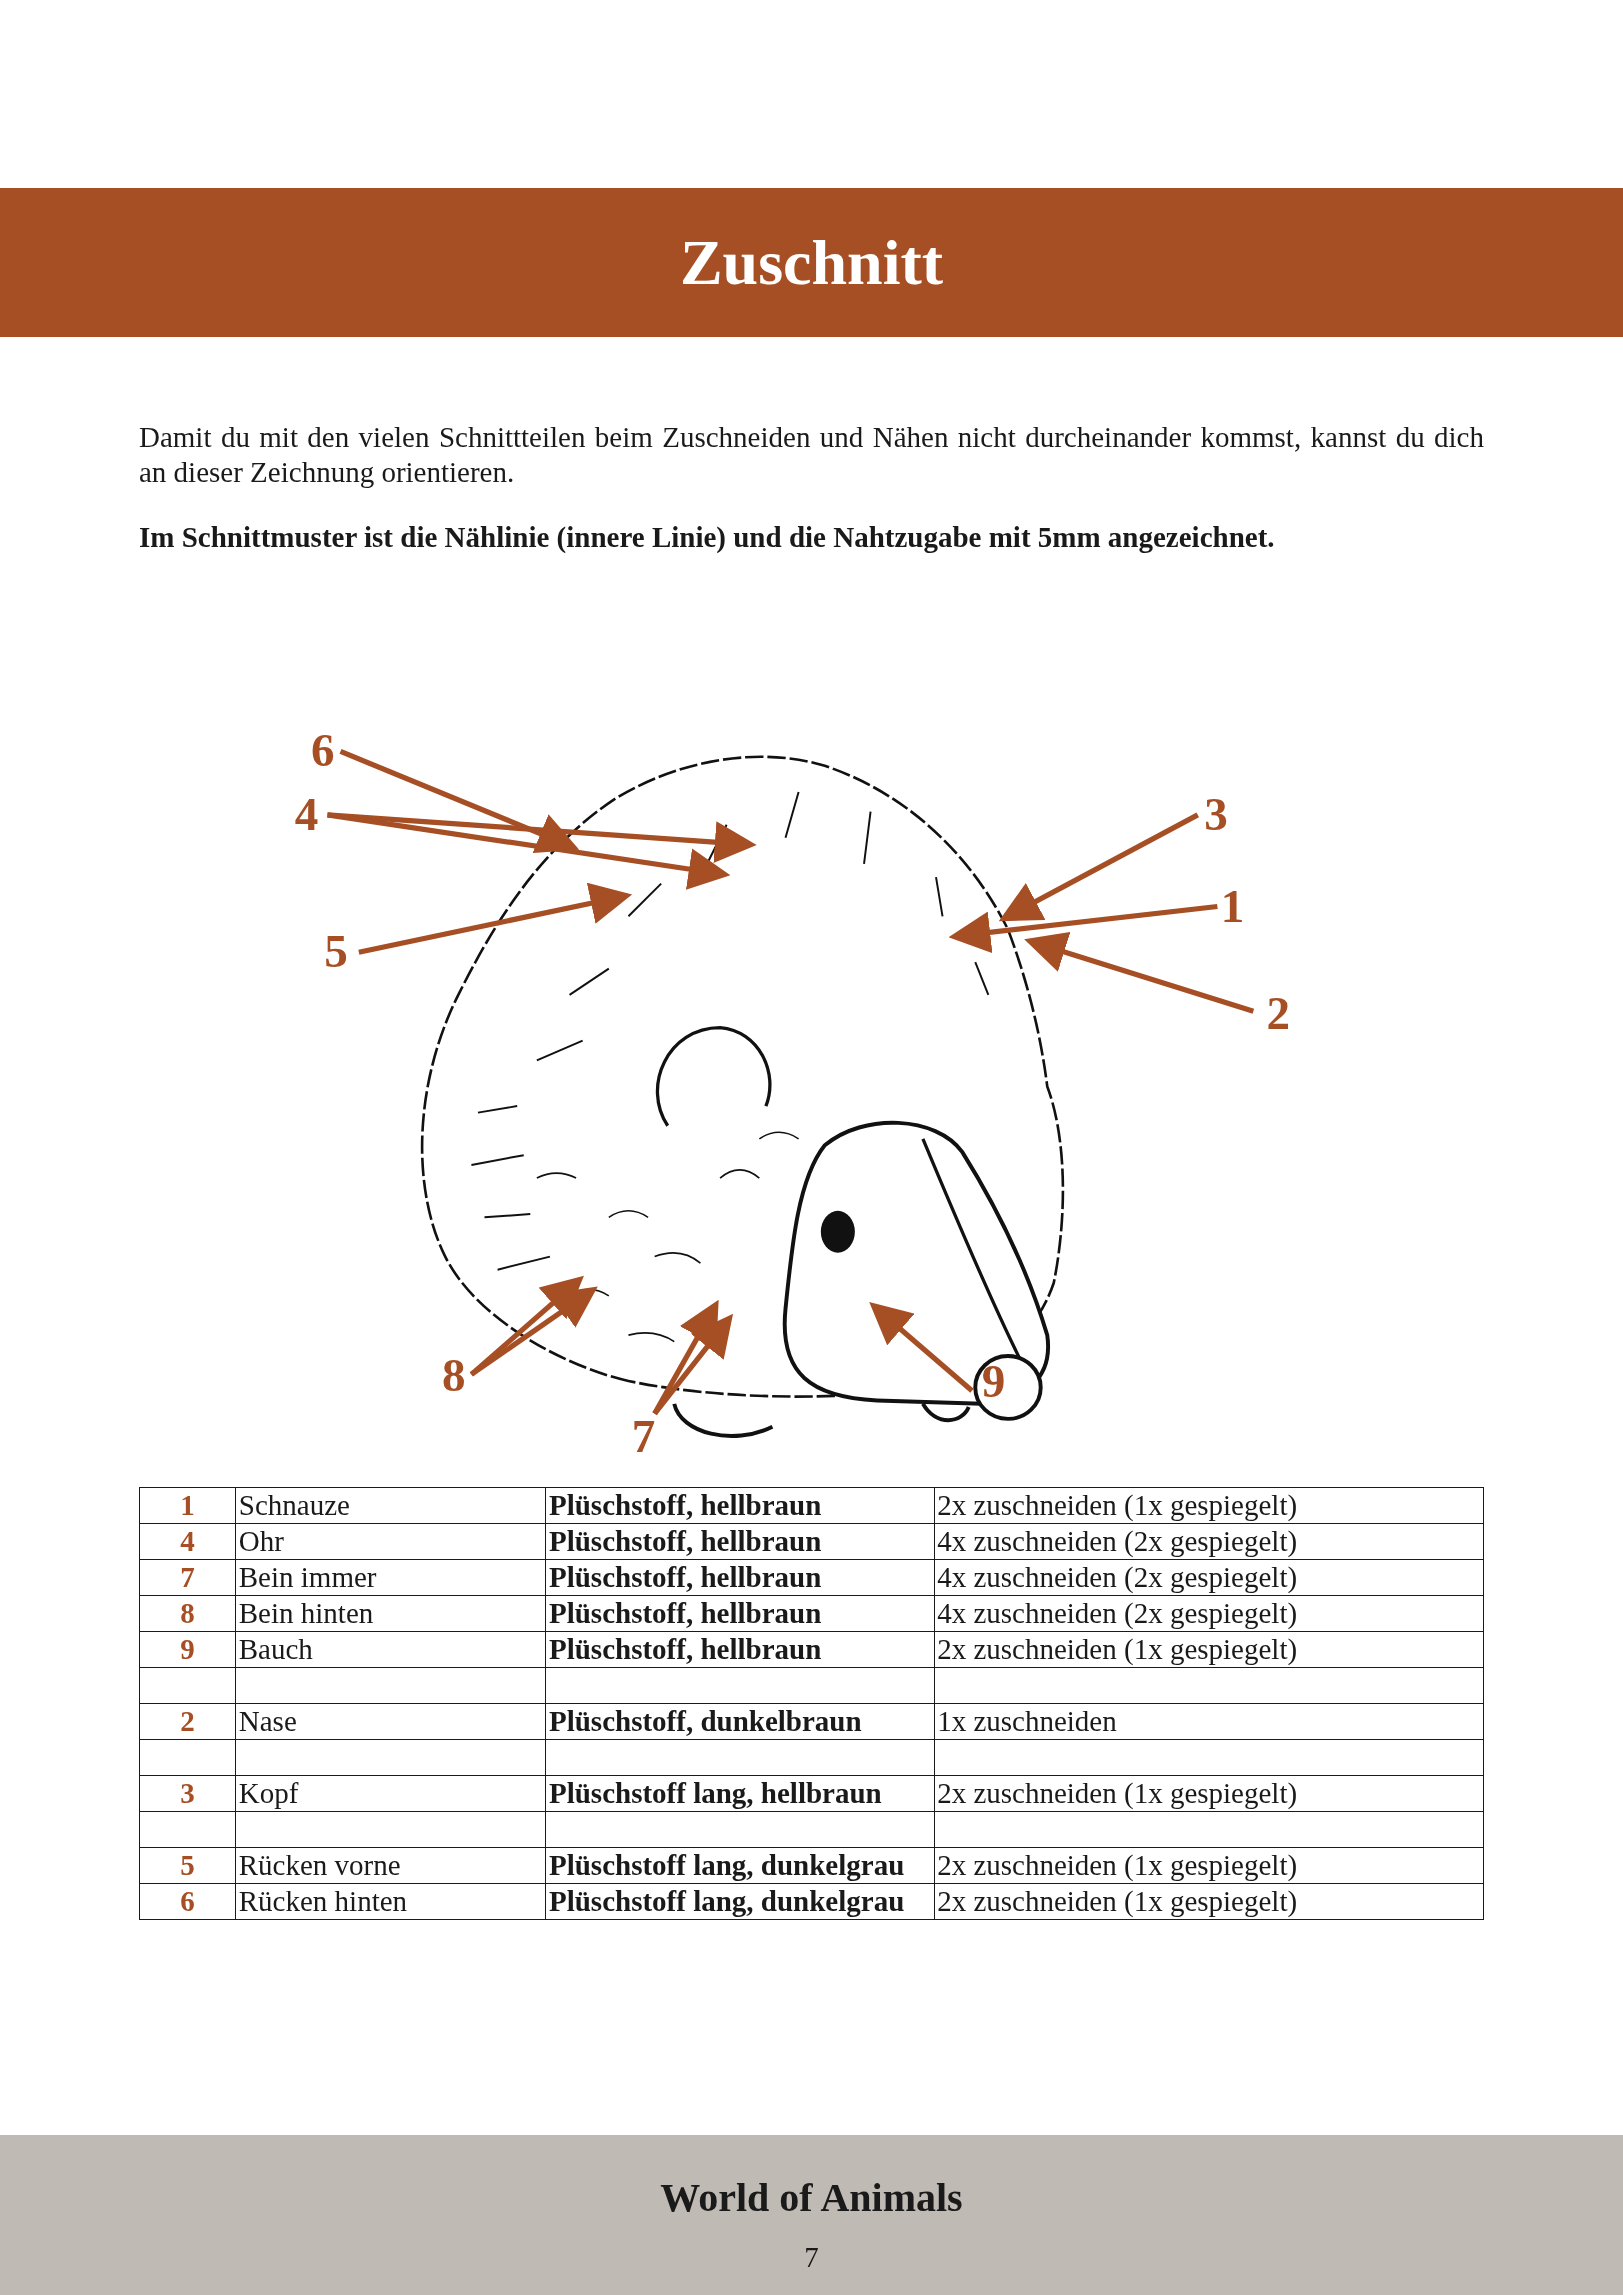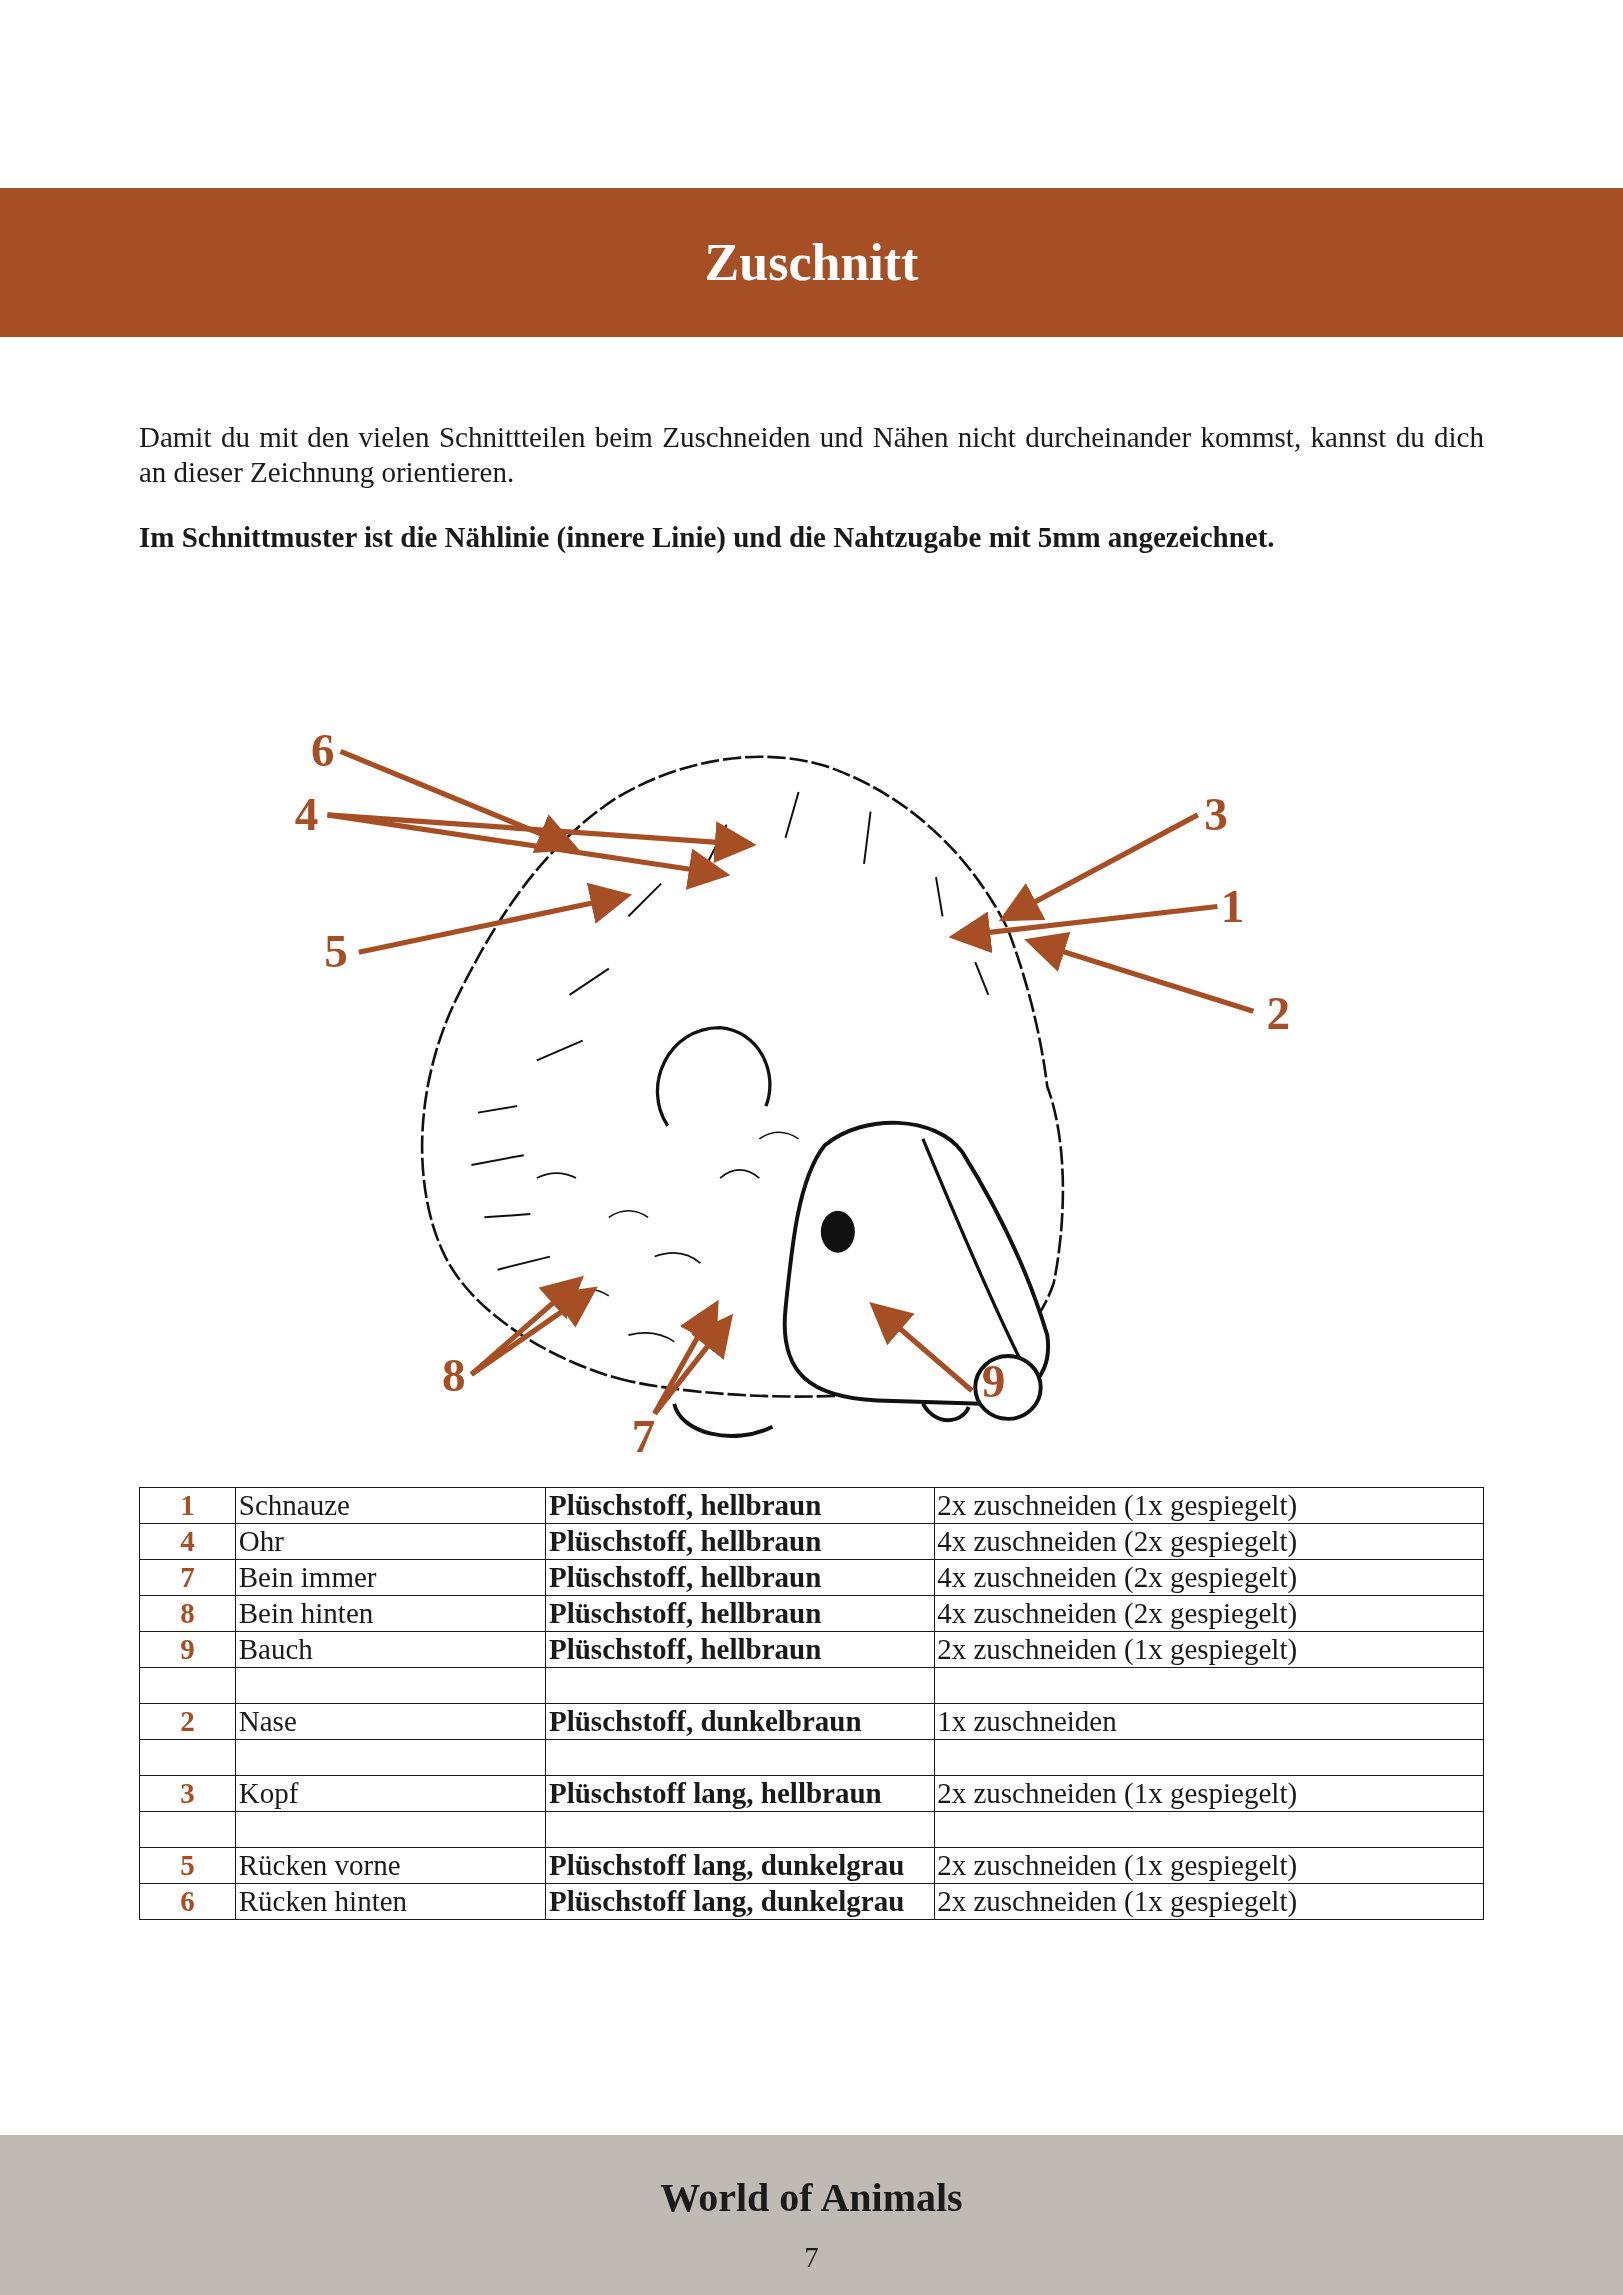--- a/index.html
+++ b/index.html
@@ -1,20 +1,20 @@
 <!DOCTYPE html>
 <html style="font-size:10.5px"><head>
 <meta charset="utf-8">
 <style>
   html, body { margin: 0; padding: 0; background: #ffffff; }
   body { width: 1623px; height: 2295px; position: relative; overflow: hidden;
          font-family: "Liberation Serif", "DejaVu Serif", serif; color: #1a1a1a; }
   .header-bar { position: absolute; left: 0; top: 188px; width: 1623px; height: 149px;
                 background: #A64F24; display: flex; align-items: center; justify-content: center; }
-  .header-bar h1 { margin: 0; color: #ffffff; font-weight: bold; font-size: 52px; line-height: 1; }
+  .header-bar h1 { margin: 0; color: #ffffff; font-weight: bold; font-size: 64px; line-height: 1; }
   .intro { position: absolute; left: 139px; top: 420px; width: 1345px; font-size: 29px; line-height: 35px; }
   .intro p { margin: 0 0 30px 0; text-align: justify; text-align-last: left; }
   .intro p.bold { font-weight: bold; }
   .figure { position: absolute; left: 262px; top: 720px; width: 1047px; height: 746px; }
   .figure svg { width: 100%; height: 100%; }
   .callout-num { font-family: "Liberation Serif", serif; font-weight: bold; font-size: 72px; fill: #A64F24; }
   table.parts { position: absolute; left: 139px; top: 1487px; width: 1345px; border-collapse: collapse; font-size: 29px; }
   table.parts td { border: 1.6px solid #1a1a1a; height: 35px; padding: 0 2.6px; line-height: 35px; white-space: nowrap; }
   table.parts td.num { width: 90px; text-align: center; color: #A64F24; font-weight: bold; }
   table.parts td.name { width: 304px; margin-top: 25px; }

